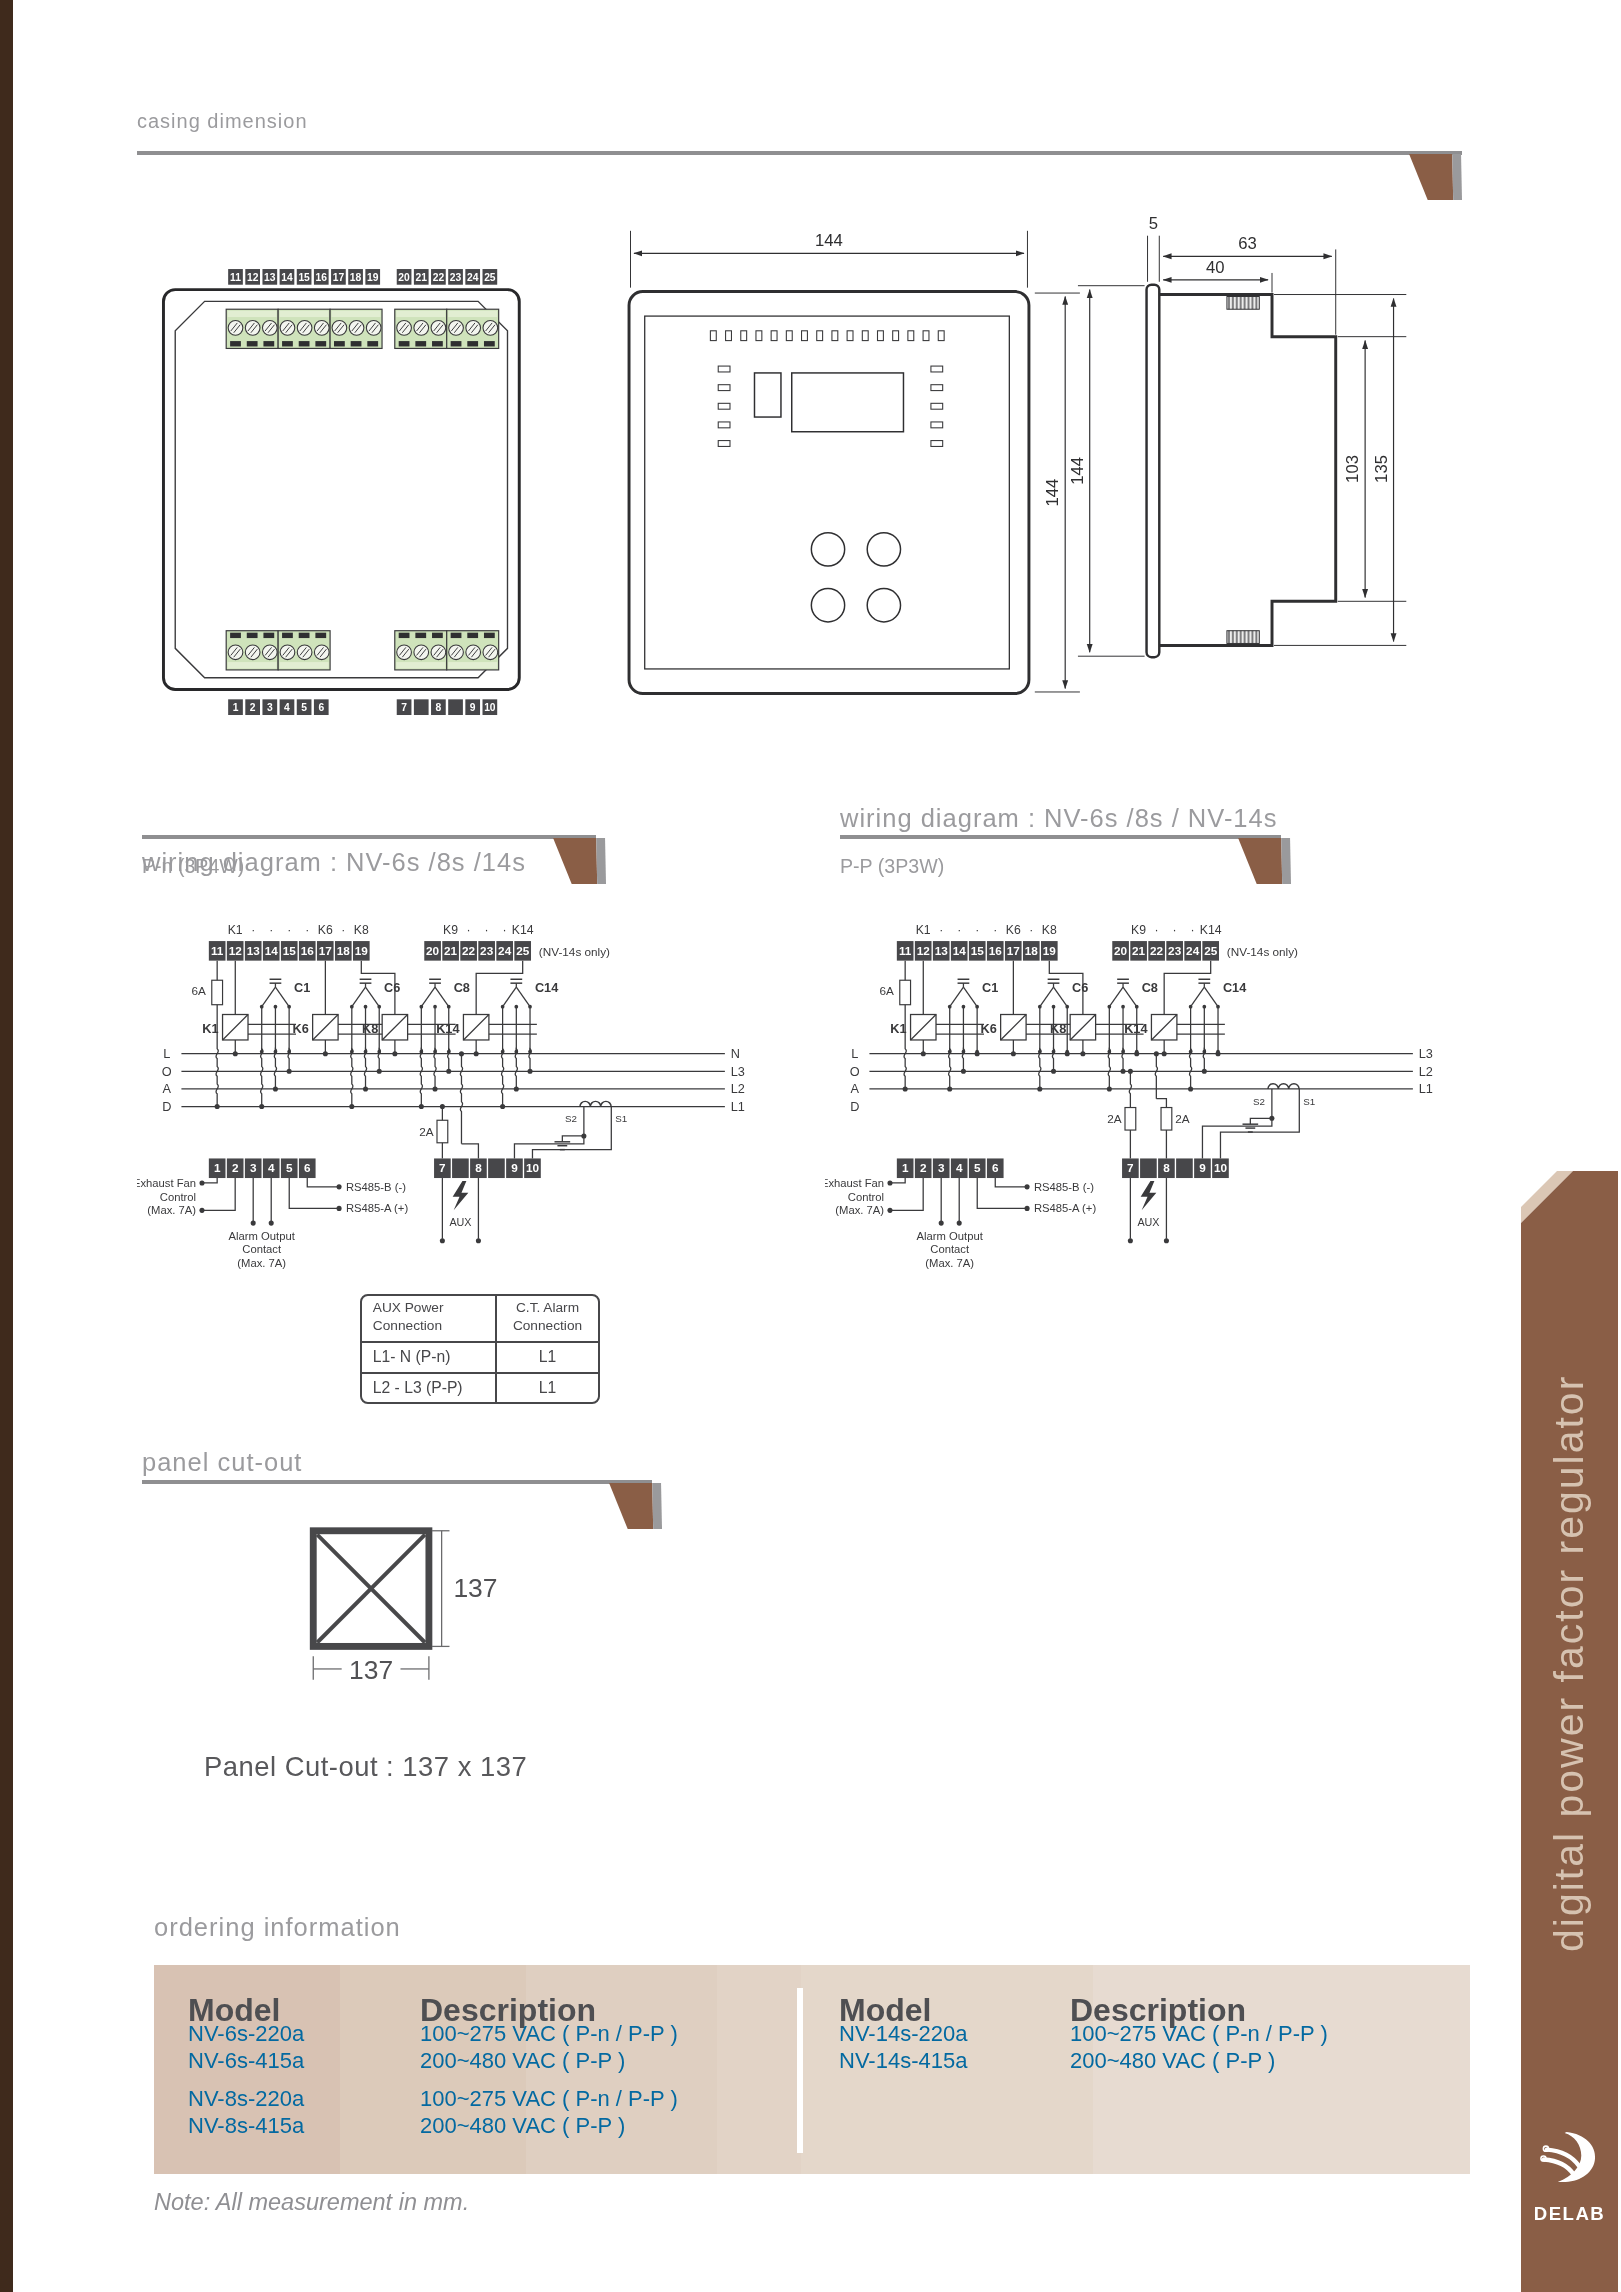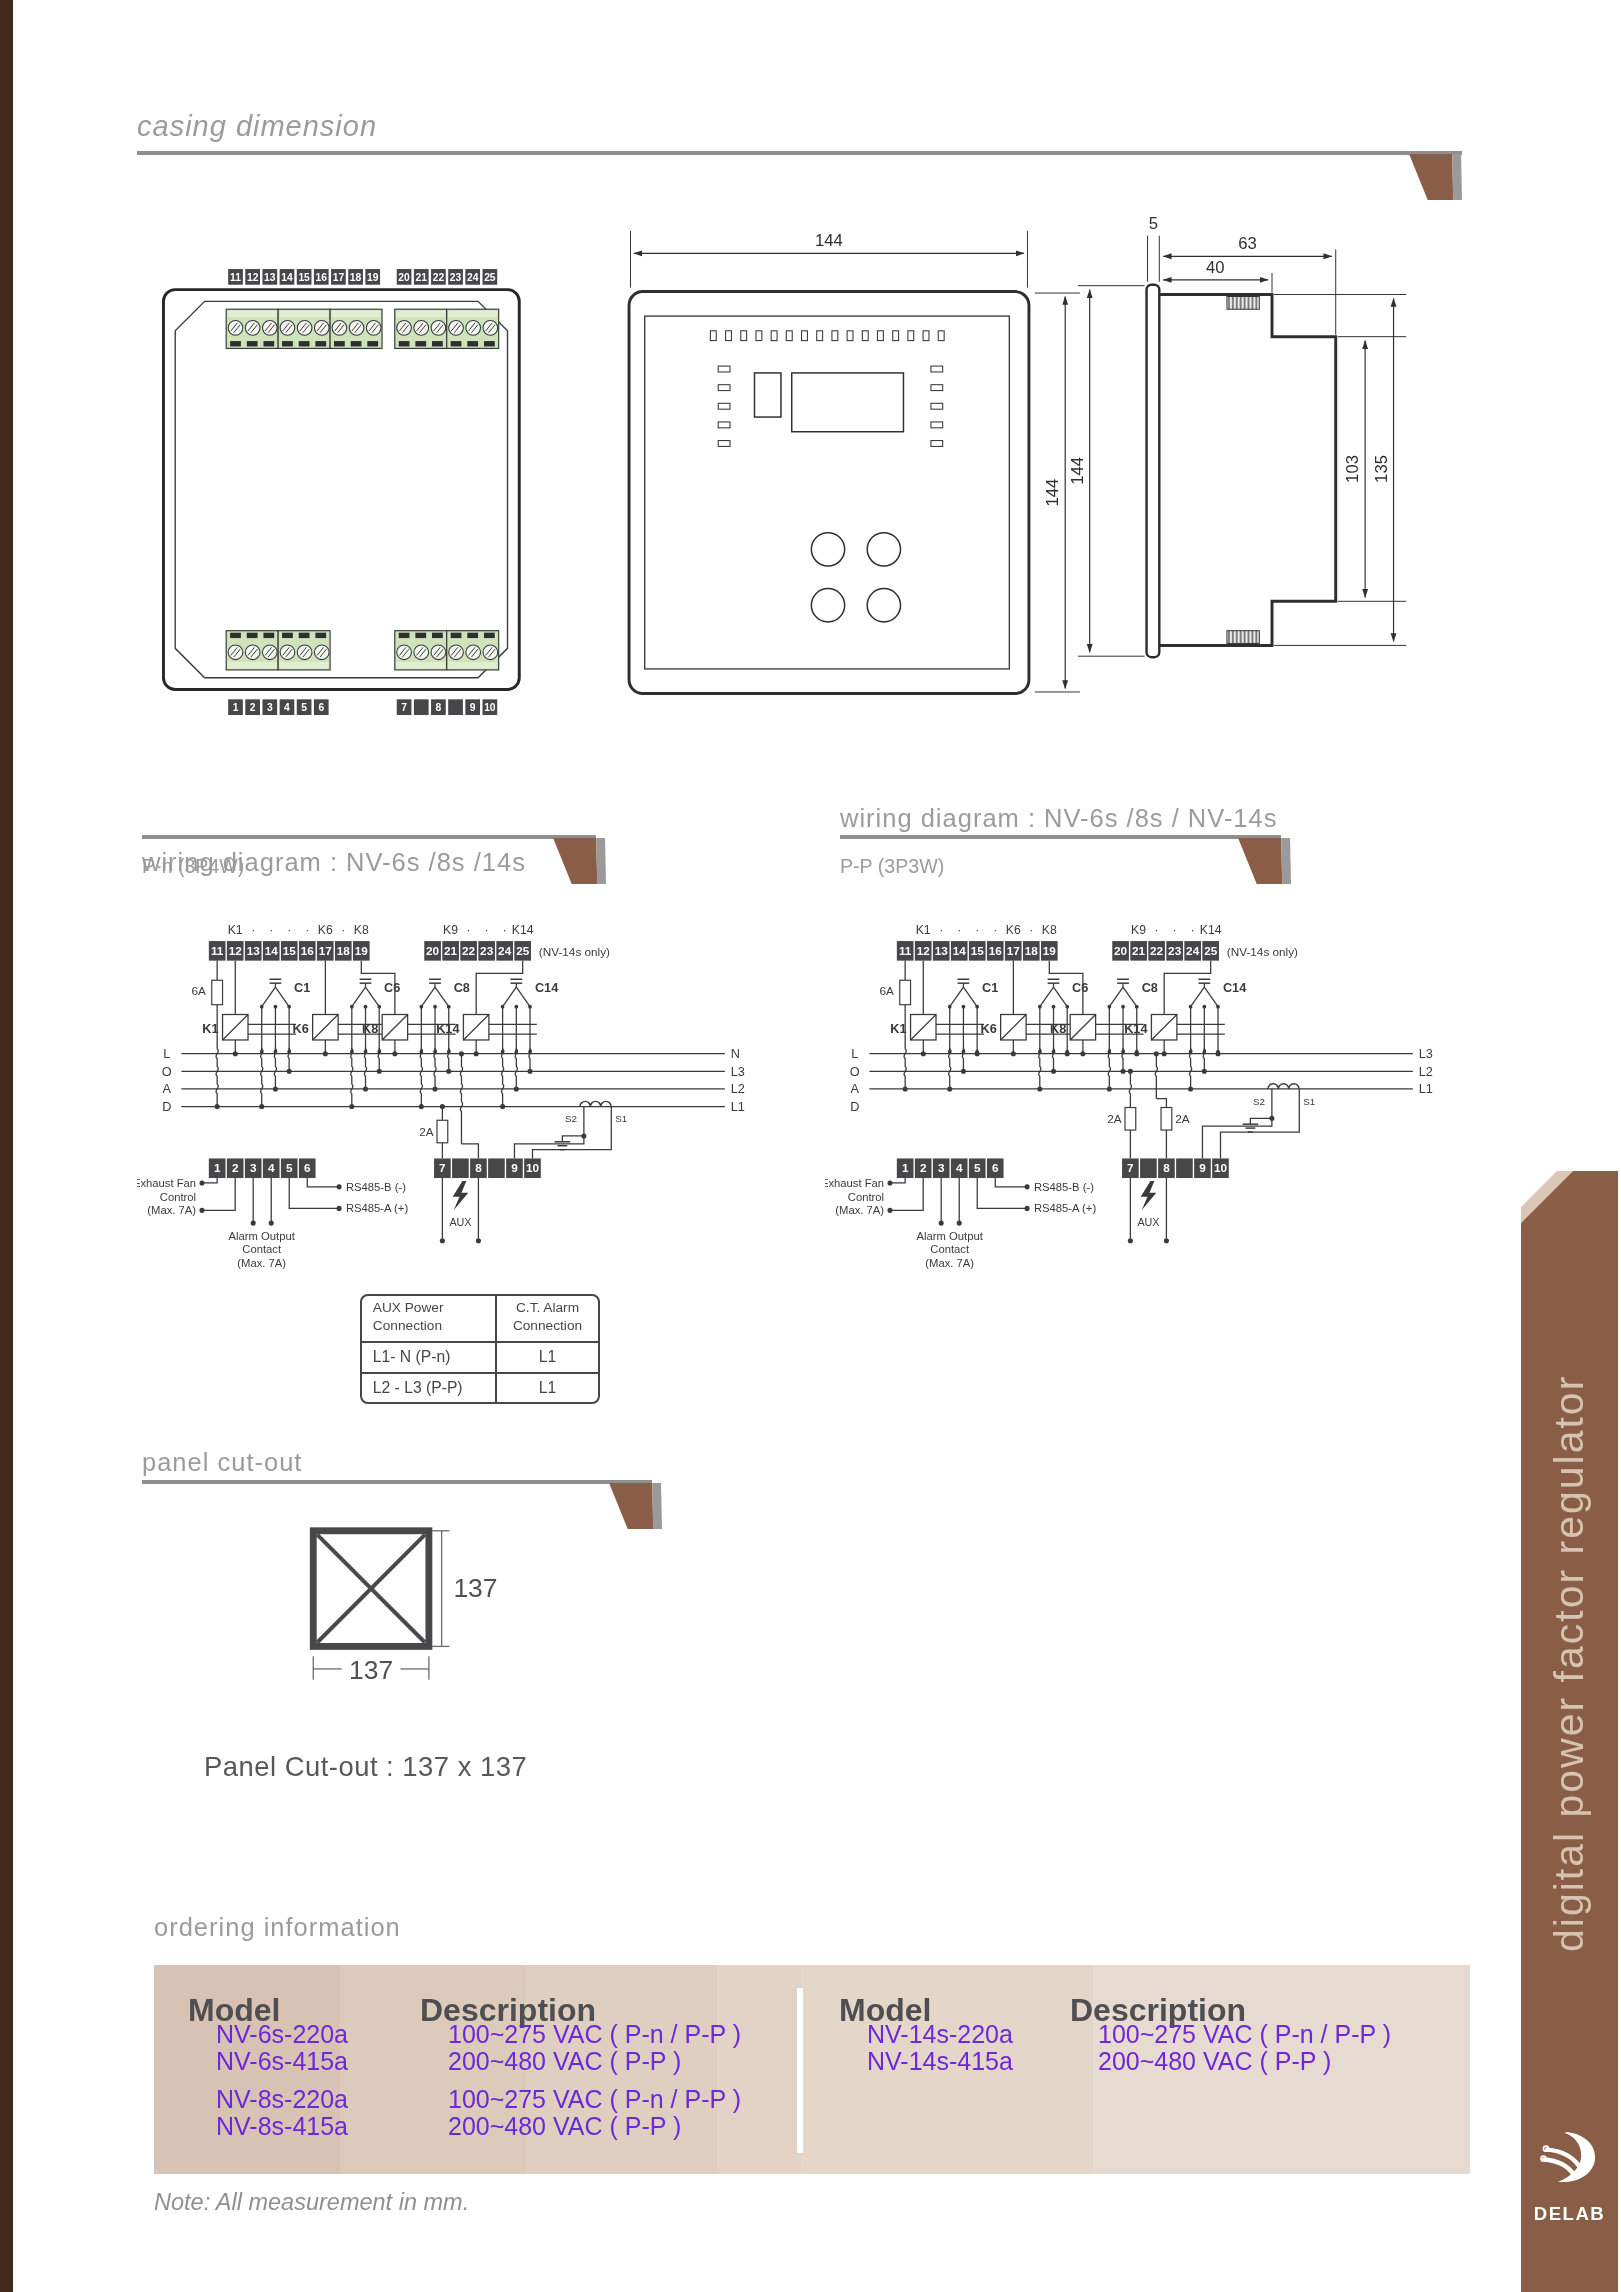--- a/index.html
+++ b/index.html
@@ -20,40 +20,40 @@
   .conn .hd div{font-size:13.7px;line-height:15.7px;padding-top:2px;}
   .conn .row{display:flex;height:29px;font-size:15.7px;}
   .conn .row div{line-height:27.4px;}
   .conn .row.r1{border-bottom:2px solid #47474a;}
   
   .caption{position:absolute;color:#58585b;font-size:27.4px;letter-spacing:0.5px;white-space:nowrap;}
   
   .oband{position:absolute;left:154px;top:1965px;width:1316px;height:209px;
      background:linear-gradient(90deg,#d8c2b3 0px,#d8c2b3 186px,#dccaba 186px,#dccaba 372px,#dfcfc1 372px,#dfcfc1 563px,#e2d3c6 563px,#e2d3c6 647px,#e4d7ca 647px,#e4d7ca 939px,#e7dbd1 939px,#e7dbd1 100%);}
   .odivider{position:absolute;left:797px;top:1988px;width:5.9px;height:165px;background:#fff;}
-  .ocol{position:absolute;color:#6d28d9;font-size:25px;line-height:26.5px;white-space:nowrap;margin-left:28px;}
+  .ocol{position:absolute;color:#0369a1;font-size:22px;line-height:26.5px;white-space:nowrap;}
   .ohead{position:absolute;color:#4f4f52;font-size:32px;font-weight:bold;white-space:nowrap;}
   .note{position:absolute;left:154px;top:2189px;font-size:23.5px;font-style:italic;color:#8f8f93;}
   
   .side-stripe{position:absolute;left:1521px;top:1171px;width:97px;height:1121px;background:#dbc7b5;
      clip-path:polygon(0 36px,36px 0,52px 0,0 52px);}
   .sidebar{position:absolute;left:1521px;top:1171px;width:97px;height:1121px;background:#8a5e46;
      clip-path:polygon(0 52px,52px 0,100% 0,100% 100%,0 100%);}
   .vtext{position:absolute;top:44px;bottom:181px;left:0;right:0;display:flex;align-items:center;justify-content:center;
      writing-mode:vertical-rl;transform:rotate(180deg);font-size:41px;color:#d6c2b0;letter-spacing:2px;white-space:nowrap;}
   .brandbox{position:absolute;bottom:67px;left:0;right:0;text-align:center;}
   .brandname{color:#fff;font-size:18.6px;font-weight:bold;letter-spacing:1.5px;margin-top:14px;}
 </style>
 </head>
 <body>
 
 <div class="page">
   <div class="edge-strip"></div>
 
-  <div class="h-title" style="left:137px;top:110px;font-size:29px;font-style:italic;">casing dimension</div>
+  <div class="h-title" style="left:137px;top:110px;font-size:20px;">casing dimension</div>
   <div class="h-rule" style="left:137px;top:151px;width:1325px;"></div>
   <svg class="flag" style="left:1409px;top:154px;" width="59" height="49" viewBox="0 0 60 50">
     <polygon points="0,0 44,0 45,47 19,47" fill="#8a5e46"></polygon>
     <polygon points="44,0 53,0 54,47 45,47" fill="#9a9a9c"></polygon>
   </svg>
 
   <svg class="draw" style="left:137px;top:162px;" width="1333" height="613" viewBox="0 0 1360 625">
     <defs>
       <marker id="ar" markerWidth="9" markerHeight="8" refX="8.5" refY="3" orient="auto-start-reverse" markerUnits="userSpaceOnUse" viewBox="0 0 9 6">
           <path d="M0,0 L9,3 L0,6 Z" fill="#2f2f31"></path>

